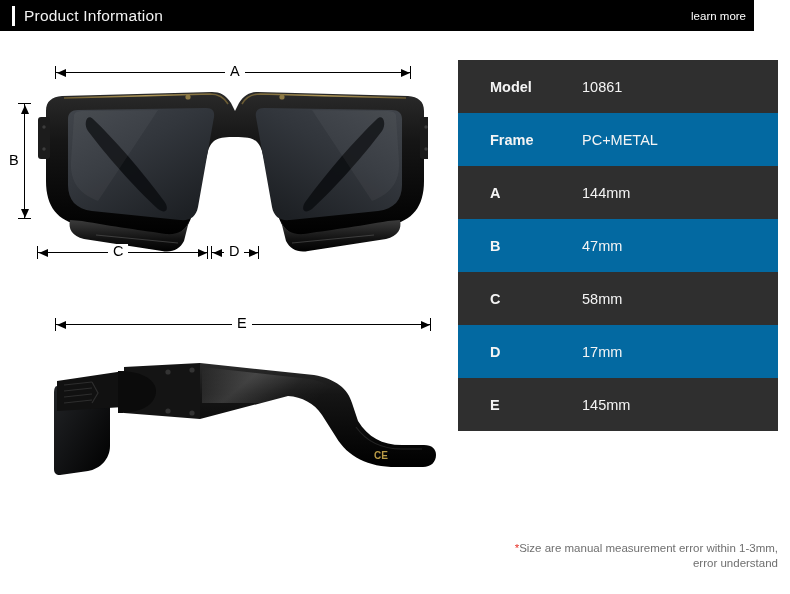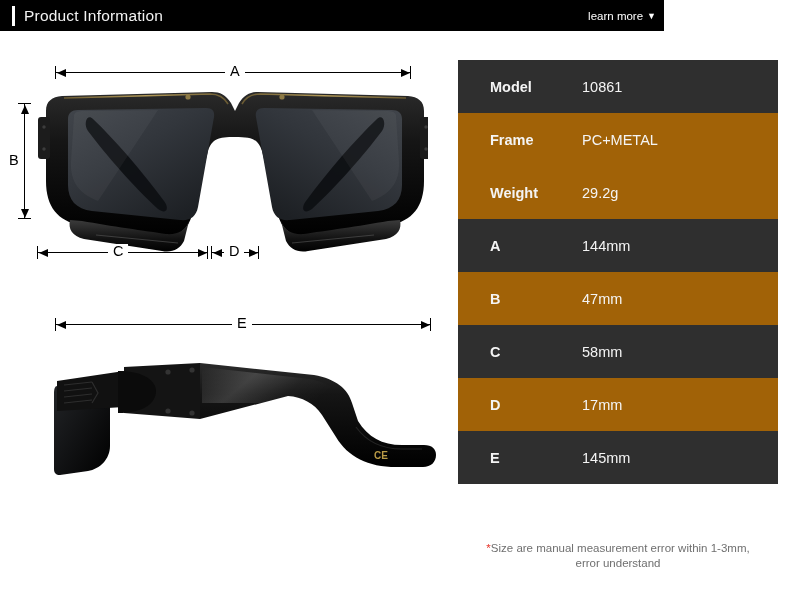--- a/index.html
+++ b/index.html
@@ -10,21 +10,21 @@
     width: 790px; height: 594px;
     font-family: "Liberation Sans", sans-serif;
     overflow: hidden;
     position: relative;
   }
 
   
   #header-bar {
     position: absolute;
     left: 0; top: 0;
-    width: 664px; height: 31px;
+    width: 754px; height: 31px;
     background: #000000;
   }
   #header-accent {
     position: absolute;
     left: 12px; top: 6px;
     width: 3px; height: 20px;
     background: #ffffff;
   }
   #header-title {
     position: absolute;
@@ -39,20 +39,21 @@
     position: absolute;
     right: 8px; top: 8px;
     color: #ffffff;
     font-size: 11.5px;
     line-height: 16px;
     white-space: nowrap;
     display: flex;
     align-items: center;
     gap: 4px;
     cursor: pointer;
+    flex-direction: column;
   }
   #learn-more .caret {
     font-size: 9px;
     line-height: 16px;
   }
 
   
   #illustration-pane {
     position: absolute;
     left: 0; top: 31px;
@@ -102,35 +103,35 @@
   
   #spec-table {
     position: absolute;
     left: 458px; top: 60px;
     width: 320px;
     border-collapse: collapse;
     padding-left: 21px;
   }
   #spec-table tr { height: 53px; }
   #spec-table tr.odd  { background: #2f2f2f; }
-  #spec-table tr.even { background: #a16207; }
+  #spec-table tr.even { background: #0369a1; }
   #spec-table td {
     color: #f4f4f4;
     font-size: 14.5px;
     vertical-align: middle;
     padding: 0;
   }
   #spec-table td.key   { width: 92px; padding-left: 32px; font-weight: bold; }
   #spec-table td.value { padding-left: 0px; }
 
   #table-note {
     position: absolute;
     left: 458px; top: 541px;
     width: 320px;
-    text-align: center;
+    text-align: right;
     color: #6f6f6f;
     font-size: 11.5px;
     line-height: 15px;
   }
   #table-note .star { color: #e8352b; }
 </style>
 </head>
 <body>
 
 <div id="header-bar">
@@ -318,24 +319,20 @@
 <table id="spec-table">
   <tbody>
     <tr class="odd">
       <td class="key">Model</td>
       <td class="value">10861</td>
     </tr>
     <tr class="even">
       <td class="key">Frame</td>
       <td class="value">PC+METAL</td>
     </tr>
-    <tr class="even">
-      <td class="key">Weight</td>
-      <td class="value">29.2g</td>
-    </tr>
     <tr class="odd">
       <td class="key">A</td>
       <td class="value">144mm</td>
     </tr>
     <tr class="even">
       <td class="key">B</td>
       <td class="value">47mm</td>
     </tr>
     <tr class="odd">
       <td class="key">C</td>

